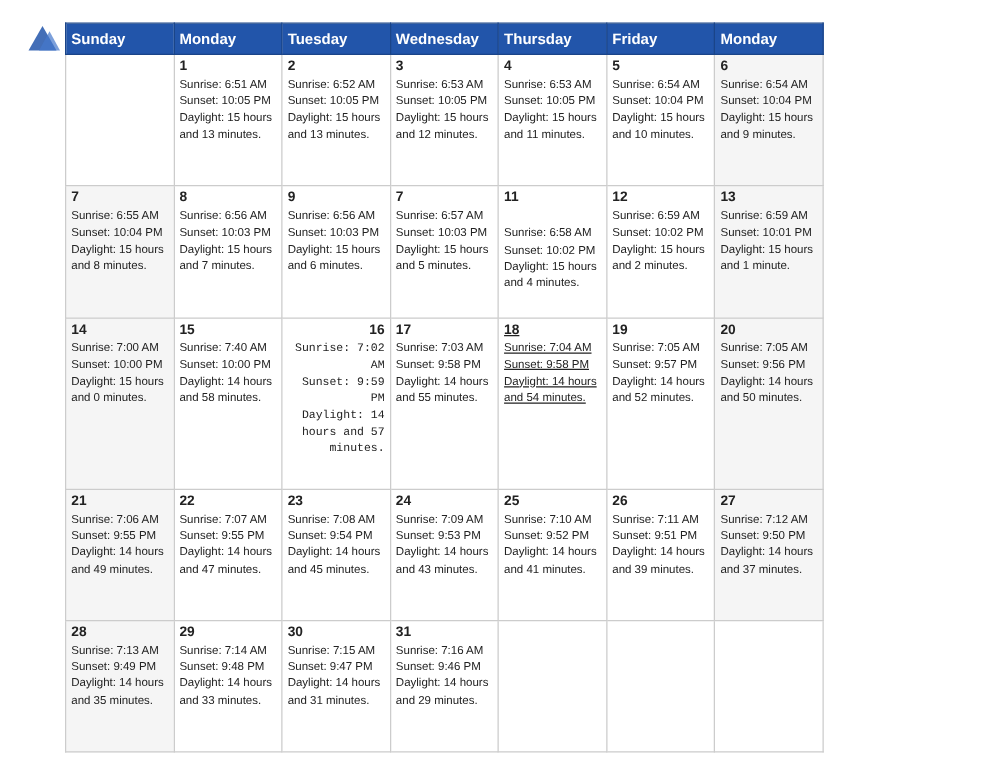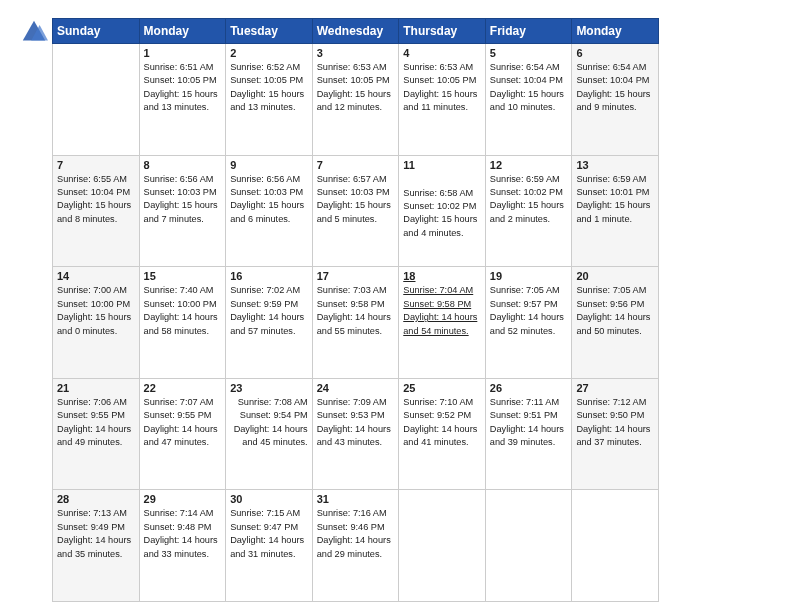--- a/index.html
+++ b/index.html
@@ -224,23 +224,23 @@
             <div class="cell-text" style="white-space: pre-line;">Sunrise: 7:00 AM
 Sunset: 10:00 PM
 Daylight: 15 hours and 0 minutes.</div>
           </td>
           <td style="height: 88px;">
             <span class="day-number">15</span>
             <div class="cell-text" style="white-space: pre-line;">Sunrise: 7:40 AM
 Sunset: 10:00 PM
 Daylight: 14 hours and 58 minutes.</div>
           </td>
-          <td style="height: 88px;">
+          <td style="height: 88px; text-align: right;">
             <span class="day-number">16</span>
-            <div class="cell-text" style="white-space: pre-line;">Sunrise: 7:02 AM
+            <div class="cell-text" style="white-space: pre-line; font-family: Liberation Mono, monospace;">Sunrise: 7:02 AM
 Sunset: 9:59 PM
 Daylight: 14 hours and 57 minutes.</div>
           </td>
           <td style="height: 88px;">
             <span class="day-number">17</span>
             <div class="cell-text" style="white-space: pre-line;">Sunrise: 7:03 AM
 Sunset: 9:58 PM
 Daylight: 14 hours and 55 minutes.</div>
           </td>
           <td style="height: 88px; text-decoration: underline;">
@@ -270,21 +270,21 @@
 Daylight: 14 hours and 49 minutes.</div>
           </td>
           <td style="height: 88px;">
             <span class="day-number">22</span>
             <div class="cell-text" style="white-space: pre-line;">Sunrise: 7:07 AM
 Sunset: 9:55 PM
 Daylight: 14 hours and 47 minutes.</div>
           </td>
           <td style="height: 88px;">
             <span class="day-number">23</span>
-            <div class="cell-text" style="white-space: pre-line; text-align: right;">Sunrise: 7:08 AM
+            <div class="cell-text" style="white-space: pre-line;">Sunrise: 7:08 AM
 Sunset: 9:54 PM
 Daylight: 14 hours and 45 minutes.</div>
           </td>
           <td style="height: 88px;">
             <span class="day-number">24</span>
             <div class="cell-text" style="white-space: pre-line;">Sunrise: 7:09 AM
 Sunset: 9:53 PM
 Daylight: 14 hours and 43 minutes.</div>
           </td>
           <td style="height: 88px;">

